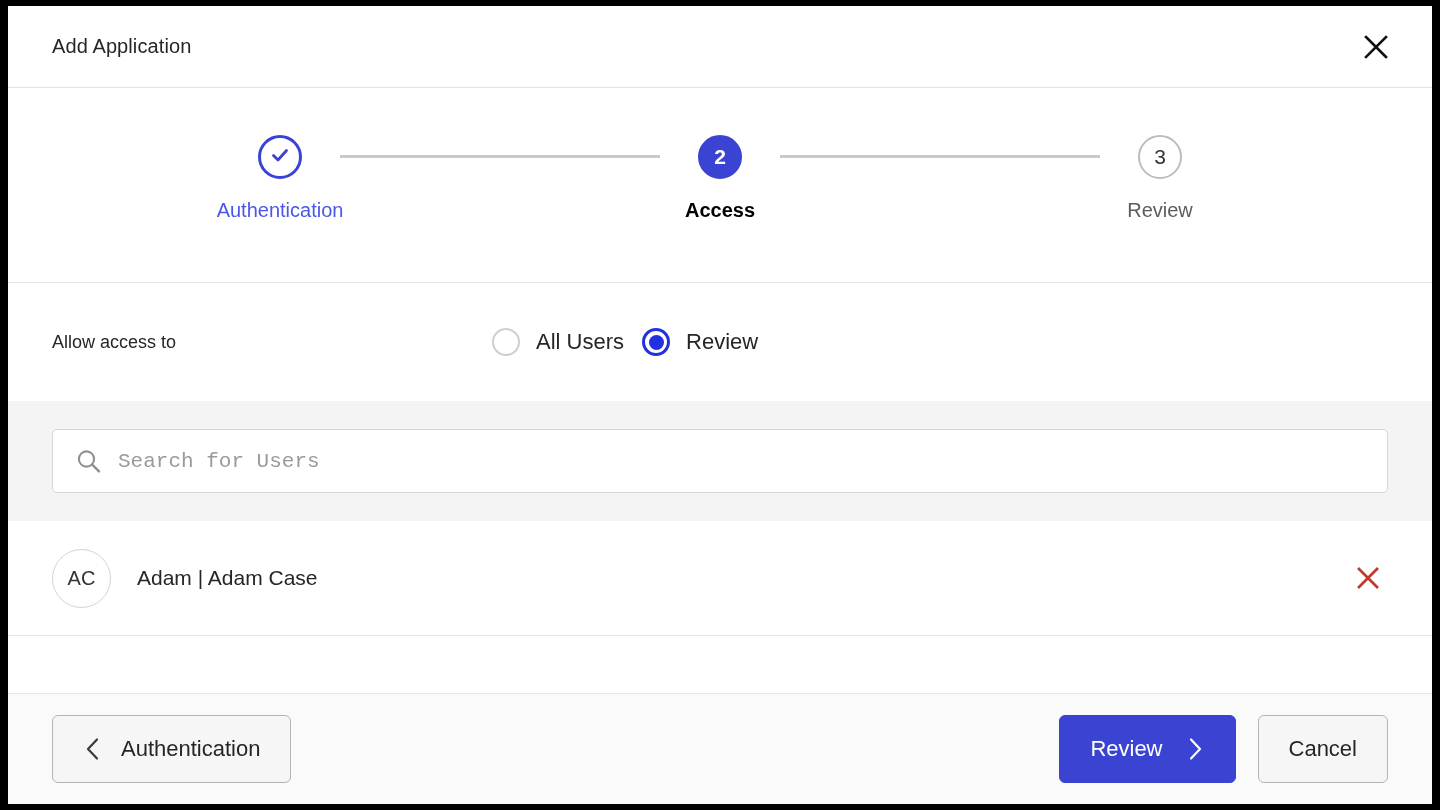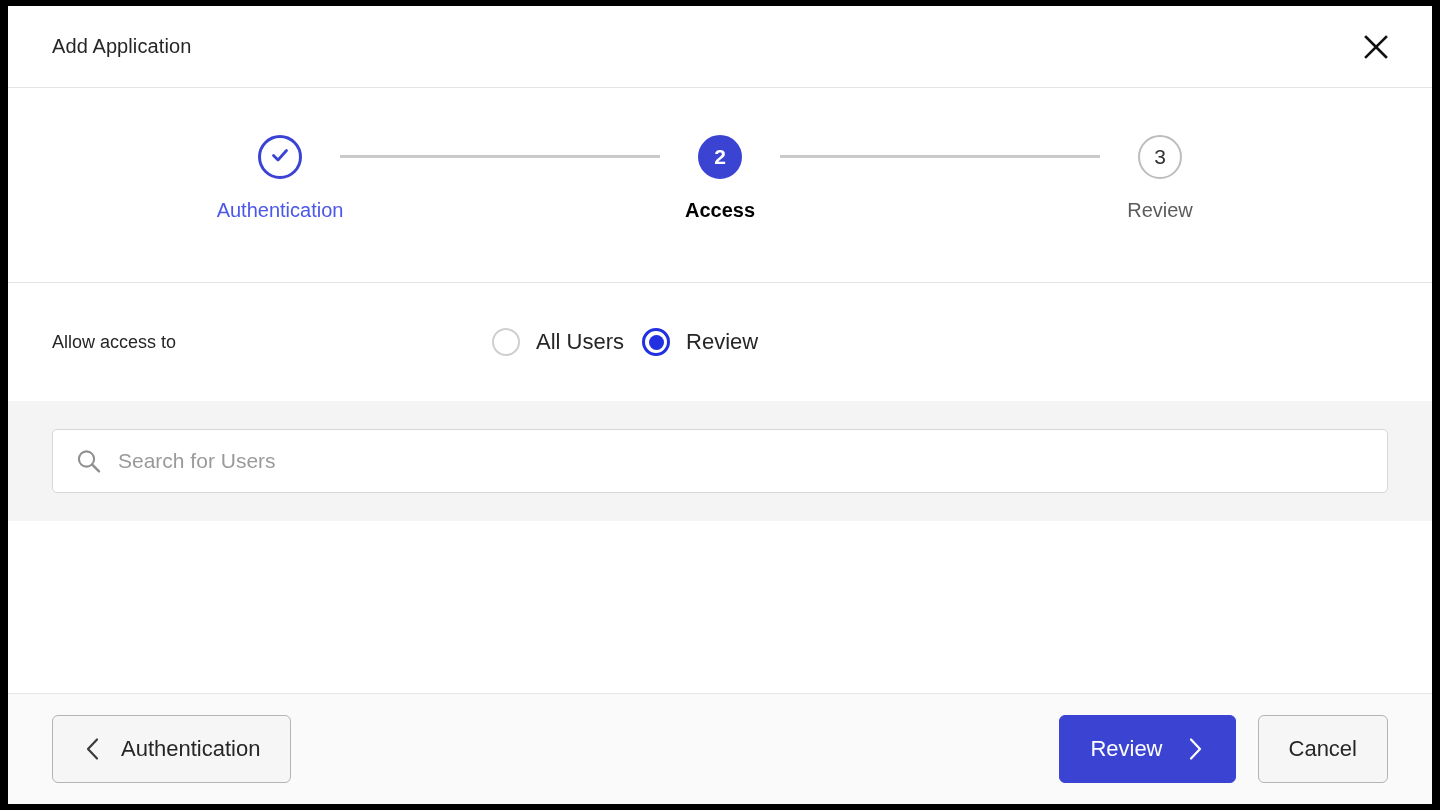--- a/index.html
+++ b/index.html
@@ -194,21 +194,21 @@
     align-items: center;
     padding: 0 22px;
     box-sizing: border-box;
     gap: 14px;
   }
   .search-box svg { display: block; flex: none; }
   .search-input {
     border: none;
     outline: none;
     flex: 1;
-    font-family: Liberation Sans, sans-serif;
+    font-family: Liberation Mono, monospace;
     font-size: 21px;
     color: #262626;
     background: transparent;
   }
   .search-input::placeholder { color: #9a9a9a; }
 
   
   .user-list { background: #ffffff; }
   .user-row {
     height: 115px;
@@ -362,20 +362,33 @@
       <span>
         <svg width="27" height="27" viewBox="0 0 27 27">
           <circle cx="11.5" cy="11" r="7.6" stroke="#8f8f8f" stroke-width="2.1" fill="none"></circle>
           <path d="M17.2 16.6 L24 23.4" stroke="#8f8f8f" stroke-width="2.4" stroke-linecap="round"></path>
         </svg>
       </span>
       <input class="search-input" type="text" placeholder="Search for Users" style="">
     </div>
   </div>
 
+  <div class="user-list">
+    <div class="user-row">
+      <div class="avatar">AC</div>
+      <div class="user-name">Adam | Adam Case</div>
+      <div class="remove-btn">
+        <span>
+          <svg width="26" height="26" viewBox="0 0 26 26">
+            <path d="M4 4 L22 22 M22 4 L4 22" stroke="#c0392b" stroke-width="2.7" stroke-linecap="square" fill="none"></path>
+          </svg>
+        </span>
+      </div>
+    </div>
+  </div>
 
   <div class="list-spacer"></div>
 
   <div class="dlg-footer">
     <div class="btn btn-secondary">
       <span>
         <svg width="20" height="26" viewBox="0 0 20 26">
           <path d="M14 3.5 L5 13 L14 22.5" stroke="#3a3a3a" stroke-width="2.2" fill="none" stroke-linecap="round" stroke-linejoin="round"></path>
         </svg>
       </span>

